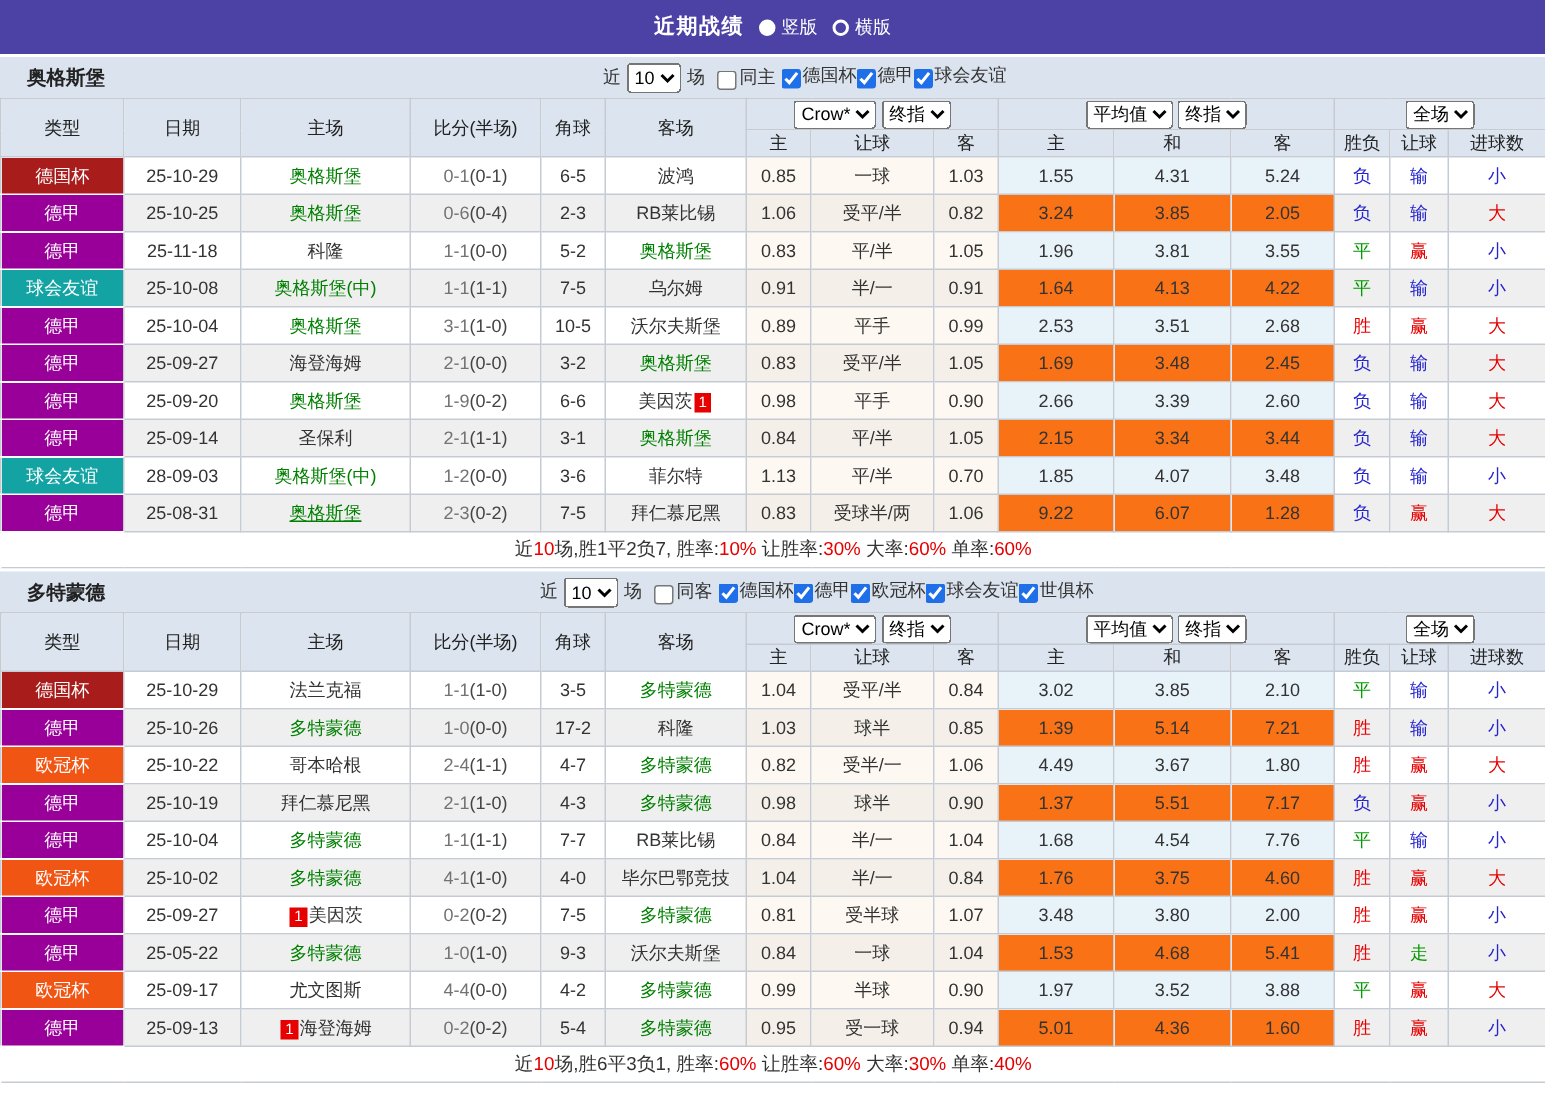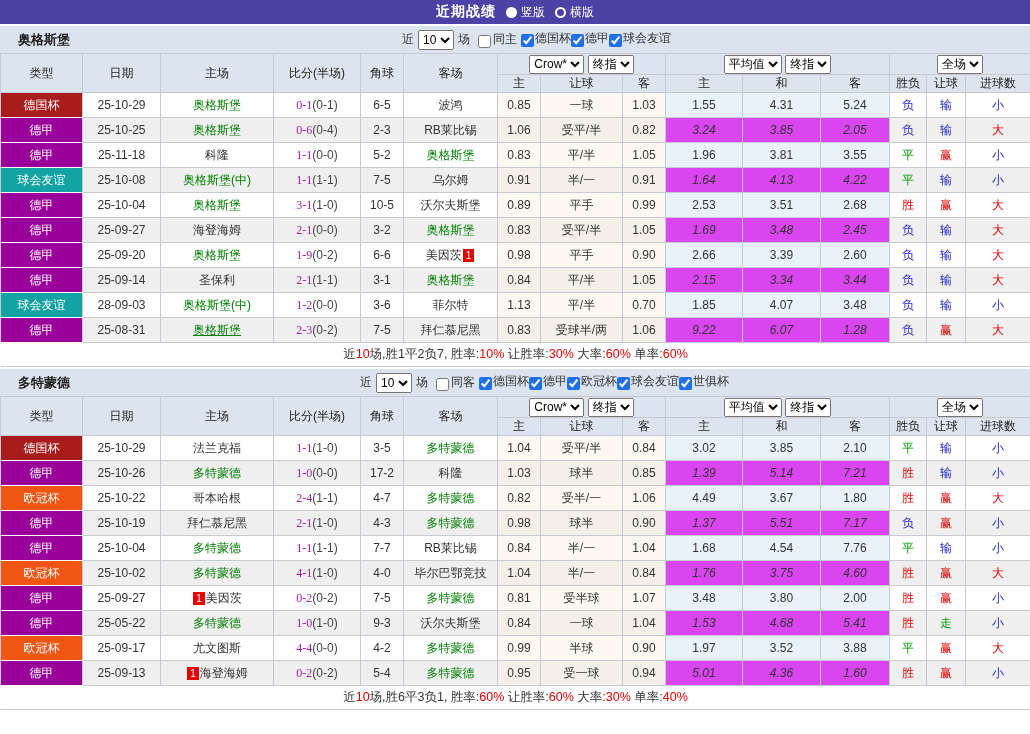--- a/index.html
+++ b/index.html
@@ -4,21 +4,21 @@
 <style>
   * { box-sizing: border-box; }
   html,body { margin:0; padding:0; background:#fff; }
   body {
     width:1030px;
     font-family:"Liberation Sans","DejaVu Sans",sans-serif;
     font-size:12px; color:#333;
   }
   
   .titlebar {
-    height:24px; background:#4c41a4; color:#fff;
+    height:36px; background:#4c41a4; color:#fff;
     display:flex; align-items:center; justify-content:center; gap:10px;
   }
   .titlebar .title { font-size:14px; font-weight:bold; letter-spacing:1px; }
   .radio-opt { display:flex; align-items:center; gap:4px; cursor:pointer; font-size:12px; }
   .radio-dot { width:11px; height:11px; border-radius:50%; display:inline-block; }
   .radio-dot.sel { background:#fff; }
   .radio-dot.unsel { width:11px; height:11px; border:2.5px solid #fff; background:transparent; }
   
   .section-bar {
     position:relative; height:29px; background:#dbe3ee;
@@ -38,32 +38,32 @@
   th, td { border:1px solid #c6cbd3; text-align:center; padding:0 1px; overflow:hidden; }
   thead th { background:#dce5ef; font-weight:normal; color:#222; }
   thead tr.grp-row th { height:21px; }
   thead tr.sub-row th { height:18px; }
   thead select { font-size:12px; height:19px; max-width:95%; }
   tbody td { height:25px; background:#fff; }
   tbody tr.even td { background:#efefef; }
   tbody td.col-crow { background:#fdf9f2; }
   tbody tr.even td.col-crow { background:#f4f0e9; }
   tbody td.col-avg { background:#e7f2f9; }
-  tbody tr.even td.col-avg { background:#d946ef;font-style:italic; }
+  tbody tr.even td.col-avg { background:#f97316; }
   td.col-type { color:#fff; border-bottom-color:#fff; border-top-color:#fff; }
   tbody td.t-cup      { background:#a81c1c; }
   tbody td.t-league   { background:#990099; }
   tbody tr.even td.t-league { background:#990099; }
   tbody td.t-friendly { background:#13a3a3; }
   tbody tr.even td.t-friendly { background:#13a3a3; }
   tbody td.t-ucl      { background:#f05513; }
   tbody tr.even td.t-ucl { background:#f05513; }
   .team { color:#008000; }
   .team.underline { text-decoration:underline; }
-  .score { color:#a21caf;font-family:Liberation Serif, serif; }
+  .score { color:#737373; }
   .half { color:#444; }
   .c-red   { color:#e60000; }
   .c-green { color:#009900; }
   .c-blue  { color:#2525cd; }
   .badge1 {
     display:inline-block; background:#e60000; color:#fff;
     font-size:10px; line-height:13px; padding:0 3px; margin:0 1px;
   }
   tfoot td.summary { height:24px; border:none; border-bottom:1px solid #c6cbd3; background:#fff; font-size:12.5px; }
 </style>

